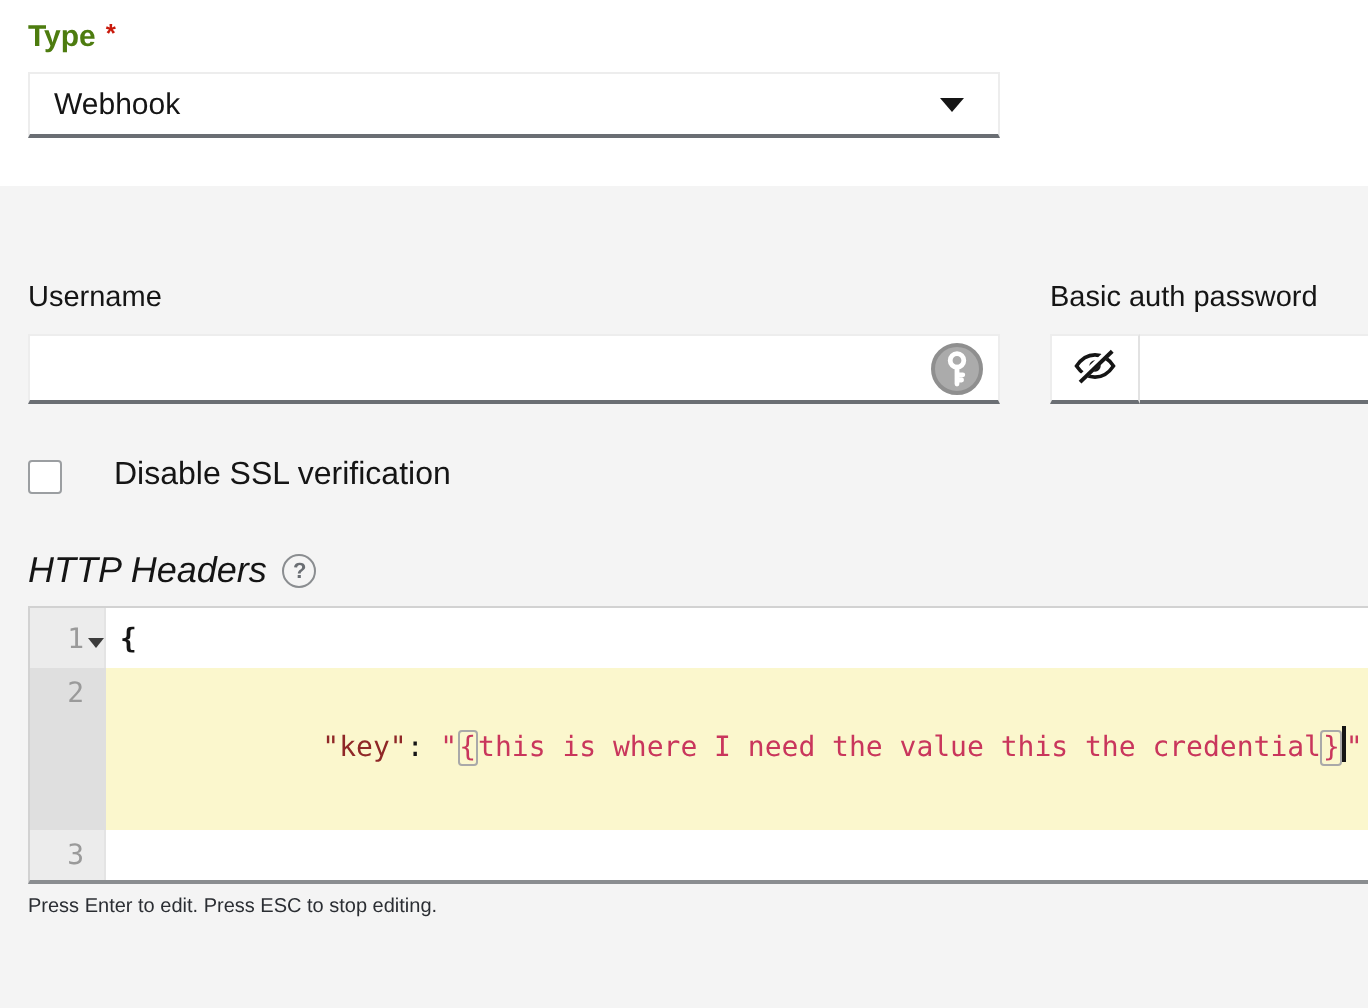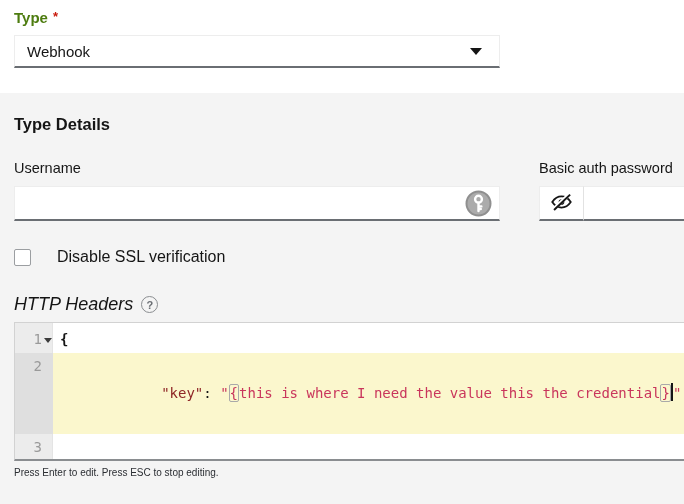--- a/index.html
+++ b/index.html
@@ -14,21 +14,21 @@
   .select { margin-top:8px; width:486px; height:33px; background:#fff;
             border:1px solid #ededed; border-bottom:2px solid #6a6e73;
             display:flex; align-items:center; justify-content:space-between;
             padding:0 17px 0 12px; font-size:15px; cursor:pointer;text-align:right; }
   .caret { width:0; height:0; border-left:6px solid transparent; border-right:6px solid transparent;
            border-top:7px solid #151515; }
 
   
   .details { background:#f4f4f4; height:411px; padding:22px 0 0 14px; }
   .section-title { font-size:16.5px; font-weight:700; }
-  .grid { display:grid; grid-template-columns:486px auto; column-gap:39px; margin-top:26px; }
+  .grid { display:grid; grid-template-columns:486px auto; column-gap:25px; margin-top:26px; }
   .flabel { font-size:14.5px; font-weight:400; color:#151515; display:block; }
   .input-wrap { position:relative; margin-top:10px; height:35px; }
   .text-input { width:100%; height:35px; background:#fff; border:1px solid #ededed;
                 border-bottom:2px solid #6a6e73; font:15px "Liberation Sans",sans-serif;
                 padding:0 40px 0 10px; outline:none; }
   .key-btn { position:absolute; right:8px; top:4px; width:27px; height:27px; background:none;
              border:none; cursor:pointer; padding:0; }
   .pw-row { display:flex; margin-top:10px; height:35px; }
   .eye-btn { width:45px; height:35px; background:#fff; border:1px solid #ededed;
              border-bottom:2px solid #6a6e73; border-right:1px solid #e2e2e2;
@@ -84,21 +84,20 @@
     <div>
       <span class="field-label">Type</span><span class="req">*</span>
     </div>
     <div class="select">
       <span>Webhook</span>
       <span class="caret"></span>
     </div>
   </div>
 
   <div class="details">
-    <div class="section-title">Type Details</div>
 
     <div class="grid">
       <div>
         <span class="flabel">Username</span>
         <div class="input-wrap">
           <input class="text-input" type="text" value="" style="">
           <button class="key-btn">
             <span>
               <svg width="27" height="27" viewBox="0 0 27 27">
                 <circle cx="13.5" cy="13.5" r="12" fill="#ababab" stroke="#8f8f8f" stroke-width="2"></circle>

